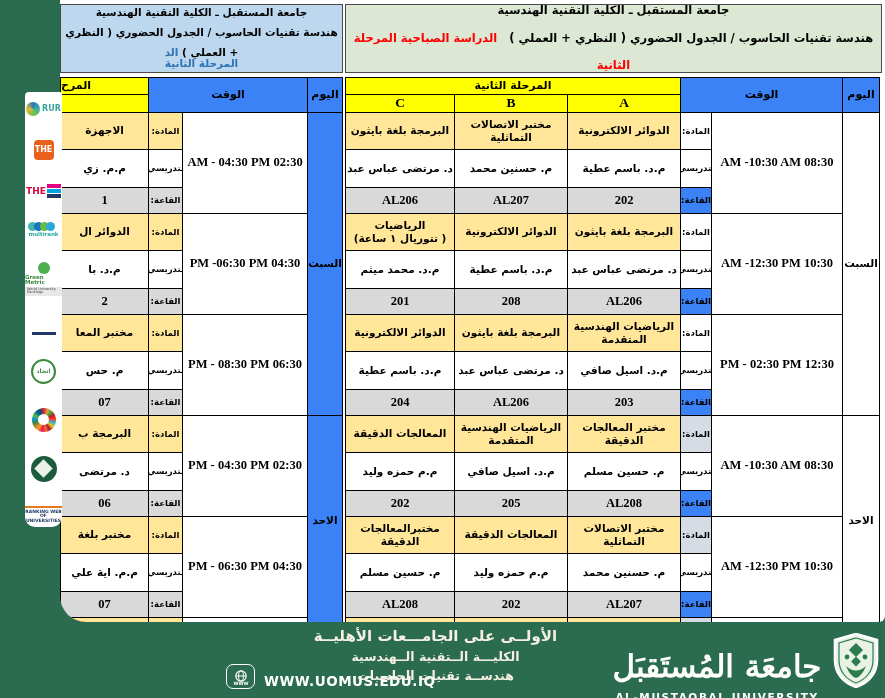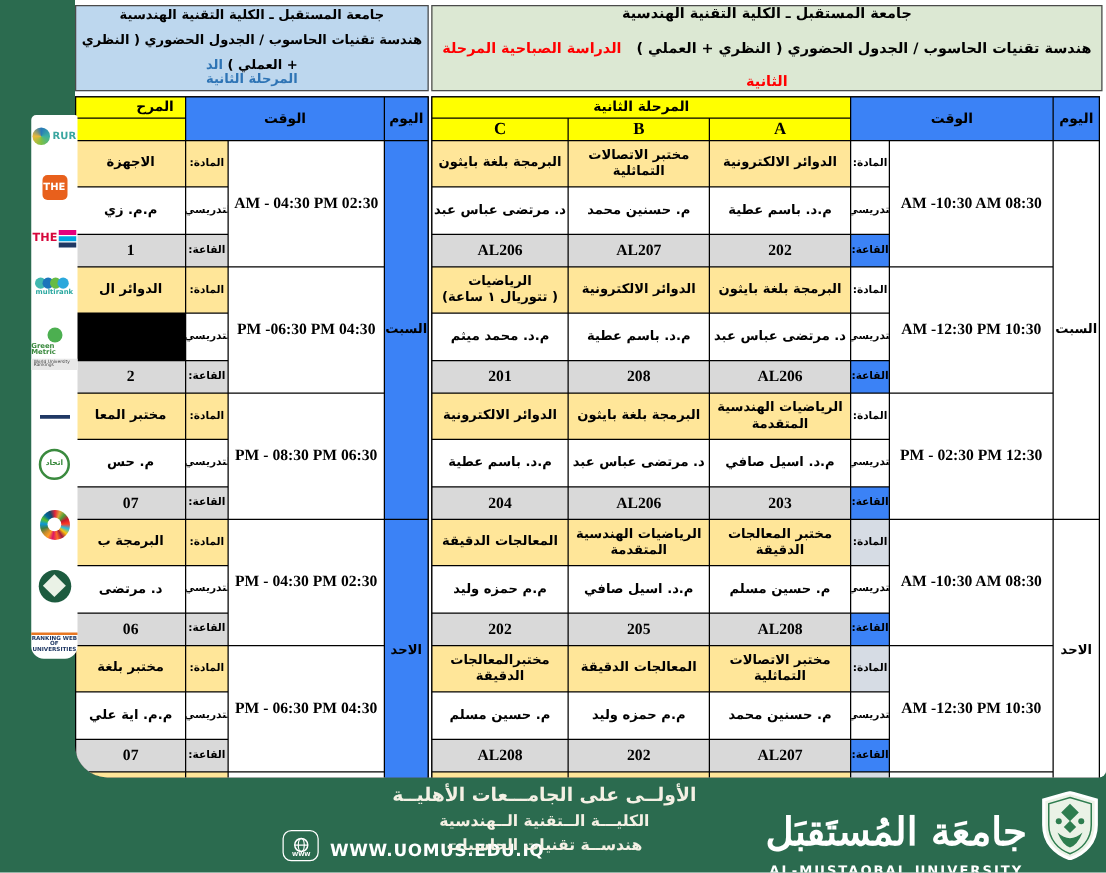--- a/index.html
+++ b/index.html
@@ -35,21 +35,21 @@
   .bgray{background:#D6DCE4;}
   .serif{font-family:"Liberation Serif","DejaVu Serif",serif;}
   .subj{white-space:pre-line;padding:0 2px;}
   .label-cell{font-size:8.5px;padding:0 1px;}
   .time-cell{font-size:12.5px;}
   .room-cell{font-size:12.5px;}
   .letter{font-size:13.5px;}
   .stage-cell{font-size:11px;}
   .hdr-cell{font-size:11px;}
   .day-cell{font-size:10.5px;}
-  .clip-l{justify-content:flex-end;white-space:nowrap;padding-left:48px;}
+  .clip-l{justify-content:flex-end;white-space:nowrap;}
   
   .sidebar{position:absolute;left:25px;top:92px;width:37px;height:435px;background:#fff;
            border-radius:4px 2px 10px 10px;z-index:2;display:flex;flex-direction:column;
            align-items:center;gap:24px;padding-top:10px;box-sizing:border-box;}
   .logo{display:flex;flex-direction:column;align-items:center;justify-content:center;line-height:1;}
   .rur-row{display:flex;align-items:center;gap:2px;}
   .rur-ball{width:14px;height:14px;border-radius:50%;background:conic-gradient(#2878b8,#3bb0a0,#7cc043,#e8b93a,#2878b8);}
   .rur-txt{font-size:8px;font-weight:bold;color:#3AA6A0;}
   .the-sq{width:20px;height:20px;background:#E8601C;border-radius:4px;color:#fff;font-size:8px;
           font-weight:bold;display:flex;align-items:center;justify-content:center;}
@@ -122,20 +122,21 @@
       <div class="cell lgray hdr-cell" style="grid-area: 1 / 2 / 3 / 4;">الوقت</div>
       <div class="cell lgray hdr-cell" style="grid-area: 1 / 1 / 3;">اليوم</div>
       <div class="cell tan subj" style="grid-area: 3 / 4;">الاجهزة</div>
       <div class="cell " style="grid-area: 4 / 4;">م.م. زي</div>
       <div class="cell gray serif room-cell" style="grid-area: 5 / 4;">1</div>
       <div class="cell tan label-cell" style="grid-area: 3 / 3;">المادة:</div>
       <div class="cell label-cell" style="grid-area: 4 / 3;">التدريسي:</div>
       <div class="cell gray label-cell" style="grid-area: 5 / 3;">القاعة:</div>
       <div class="cell serif time-cell" style="grid-area: 3 / 2 / 6;">02:30 AM - 04:30 PM</div>
       <div class="cell tan subj" style="grid-area: 6 / 4;">الدوائر ال</div>
+      <div class="cell " style="grid-area: 7 / 4;">م.د. با</div>
       <div class="cell gray serif room-cell" style="grid-area: 8 / 4;">2</div>
       <div class="cell tan label-cell" style="grid-area: 6 / 3;">المادة:</div>
       <div class="cell label-cell" style="grid-area: 7 / 3;">التدريسي:</div>
       <div class="cell gray label-cell" style="grid-area: 8 / 3;">القاعة:</div>
       <div class="cell serif time-cell" style="grid-area: 6 / 2 / 9;">04:30 PM -06:30 PM</div>
       <div class="cell tan subj" style="grid-area: 9 / 4;">مختبر المعا</div>
       <div class="cell " style="grid-area: 10 / 4;">م. حس</div>
       <div class="cell gray serif room-cell" style="grid-area: 11 / 4;">07</div>
       <div class="cell tan label-cell" style="grid-area: 9 / 3;">المادة:</div>
       <div class="cell label-cell" style="grid-area: 10 / 3;">التدريسي:</div>

